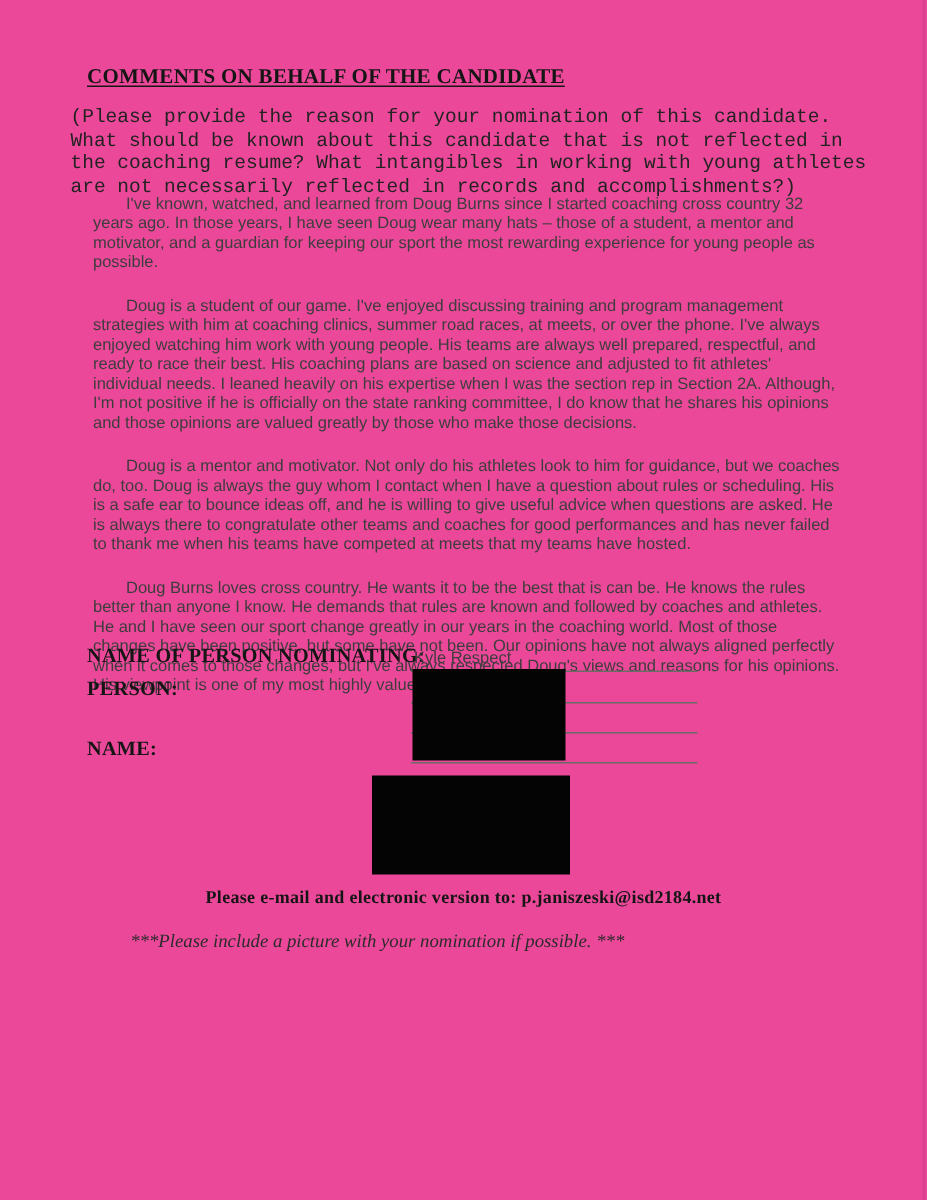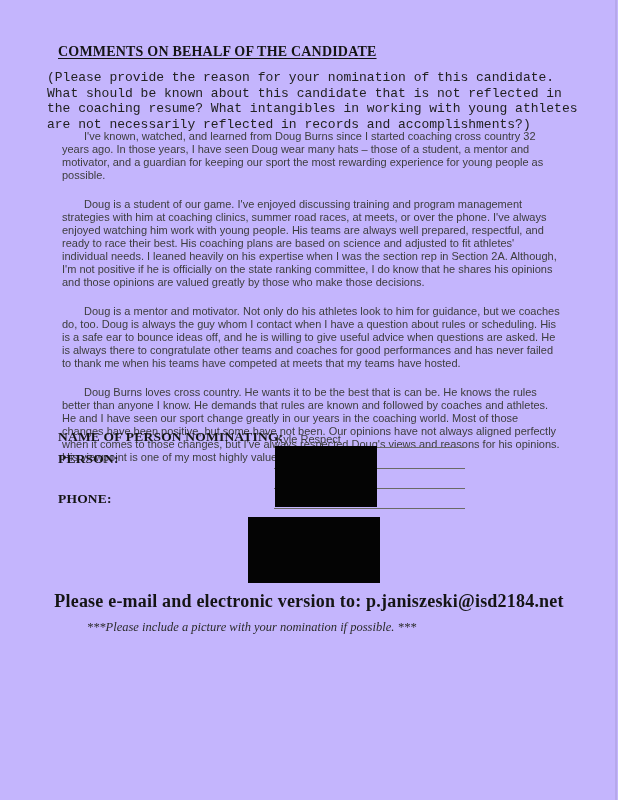--- a/index.html
+++ b/index.html
@@ -4,21 +4,21 @@
 <style>
   html, body {
     margin: 0;
     padding: 0;
     background: #e8e8e8;
   }
   .page {
     position: relative;
     width: 618px;
     height: 800px;
-    background: #c4b5fd;
+    background: #ec4899;
     overflow: hidden;
     font-family: "Liberation Serif", serif;
     color: #1e1e1e;
   }
   .scan-streak {
     position: absolute;
     right: 1px;
     top: 0;
     width: 2px;
     height: 800px;
@@ -110,21 +110,21 @@
     width: 132px;
     height: 66px;
   }
   .email-line {
     position: absolute;
     left: 0;
     top: 591px;
     width: 618px;
     text-align: center;
     font-family: "Liberation Serif", serif;
-    font-size: 18px;
+    font-size: 12px;
     font-weight: bold;
     letter-spacing: 0.2px;
     color: #151515;
   }
   .picture-note {
     position: absolute;
     left: 0;
     top: 620px;
     width: 503px;
     text-align: center;
@@ -151,21 +151,21 @@
     <p>Doug is a mentor and motivator. Not only do his athletes look to him for guidance, but we coaches do, too. Doug is always the guy whom I contact when I have a question about rules or scheduling. His is a safe ear to bounce ideas off, and he is willing to give useful advice when questions are asked. He is always there to congratulate other teams and coaches for good performances and has never failed to thank me when his teams have competed at meets that my teams have hosted.</p>
     <p>Doug Burns loves cross country. He wants it to be the best that is can be. He knows the rules better than anyone I know. He demands that rules are known and followed by coaches and athletes. He and I have seen our sport change greatly in our years in the coaching world. Most of those changes have been positive, but some have not been. Our opinions have not always aligned perfectly when it comes to those changes, but I've always respected Doug's views and reasons for his opinions. His viewpoint is one of my most highly valued.</p>
   </div>
 
   <div class="label name-label">NAME OF PERSON NOMINATING:</div>
 
   <div class="name-value">Kyle Respect</div>
 
   <div class="label address-label">PERSON:</div>
 
-  <div class="label phone-label">PHONE:</div>
+  <div class="label phone-label">NAME:</div>
 
   <div class="write-line line-1"></div>
   <div class="write-line line-2"></div>
   <div class="write-line line-3"></div>
   <div class="write-line line-4"></div>
 
   <div class="redaction redaction-address"></div>
   <div class="redaction redaction-phone"></div>
 
   <div class="email-line">Please e-mail and electronic version to: p.janiszeski@isd2184.net</div>

